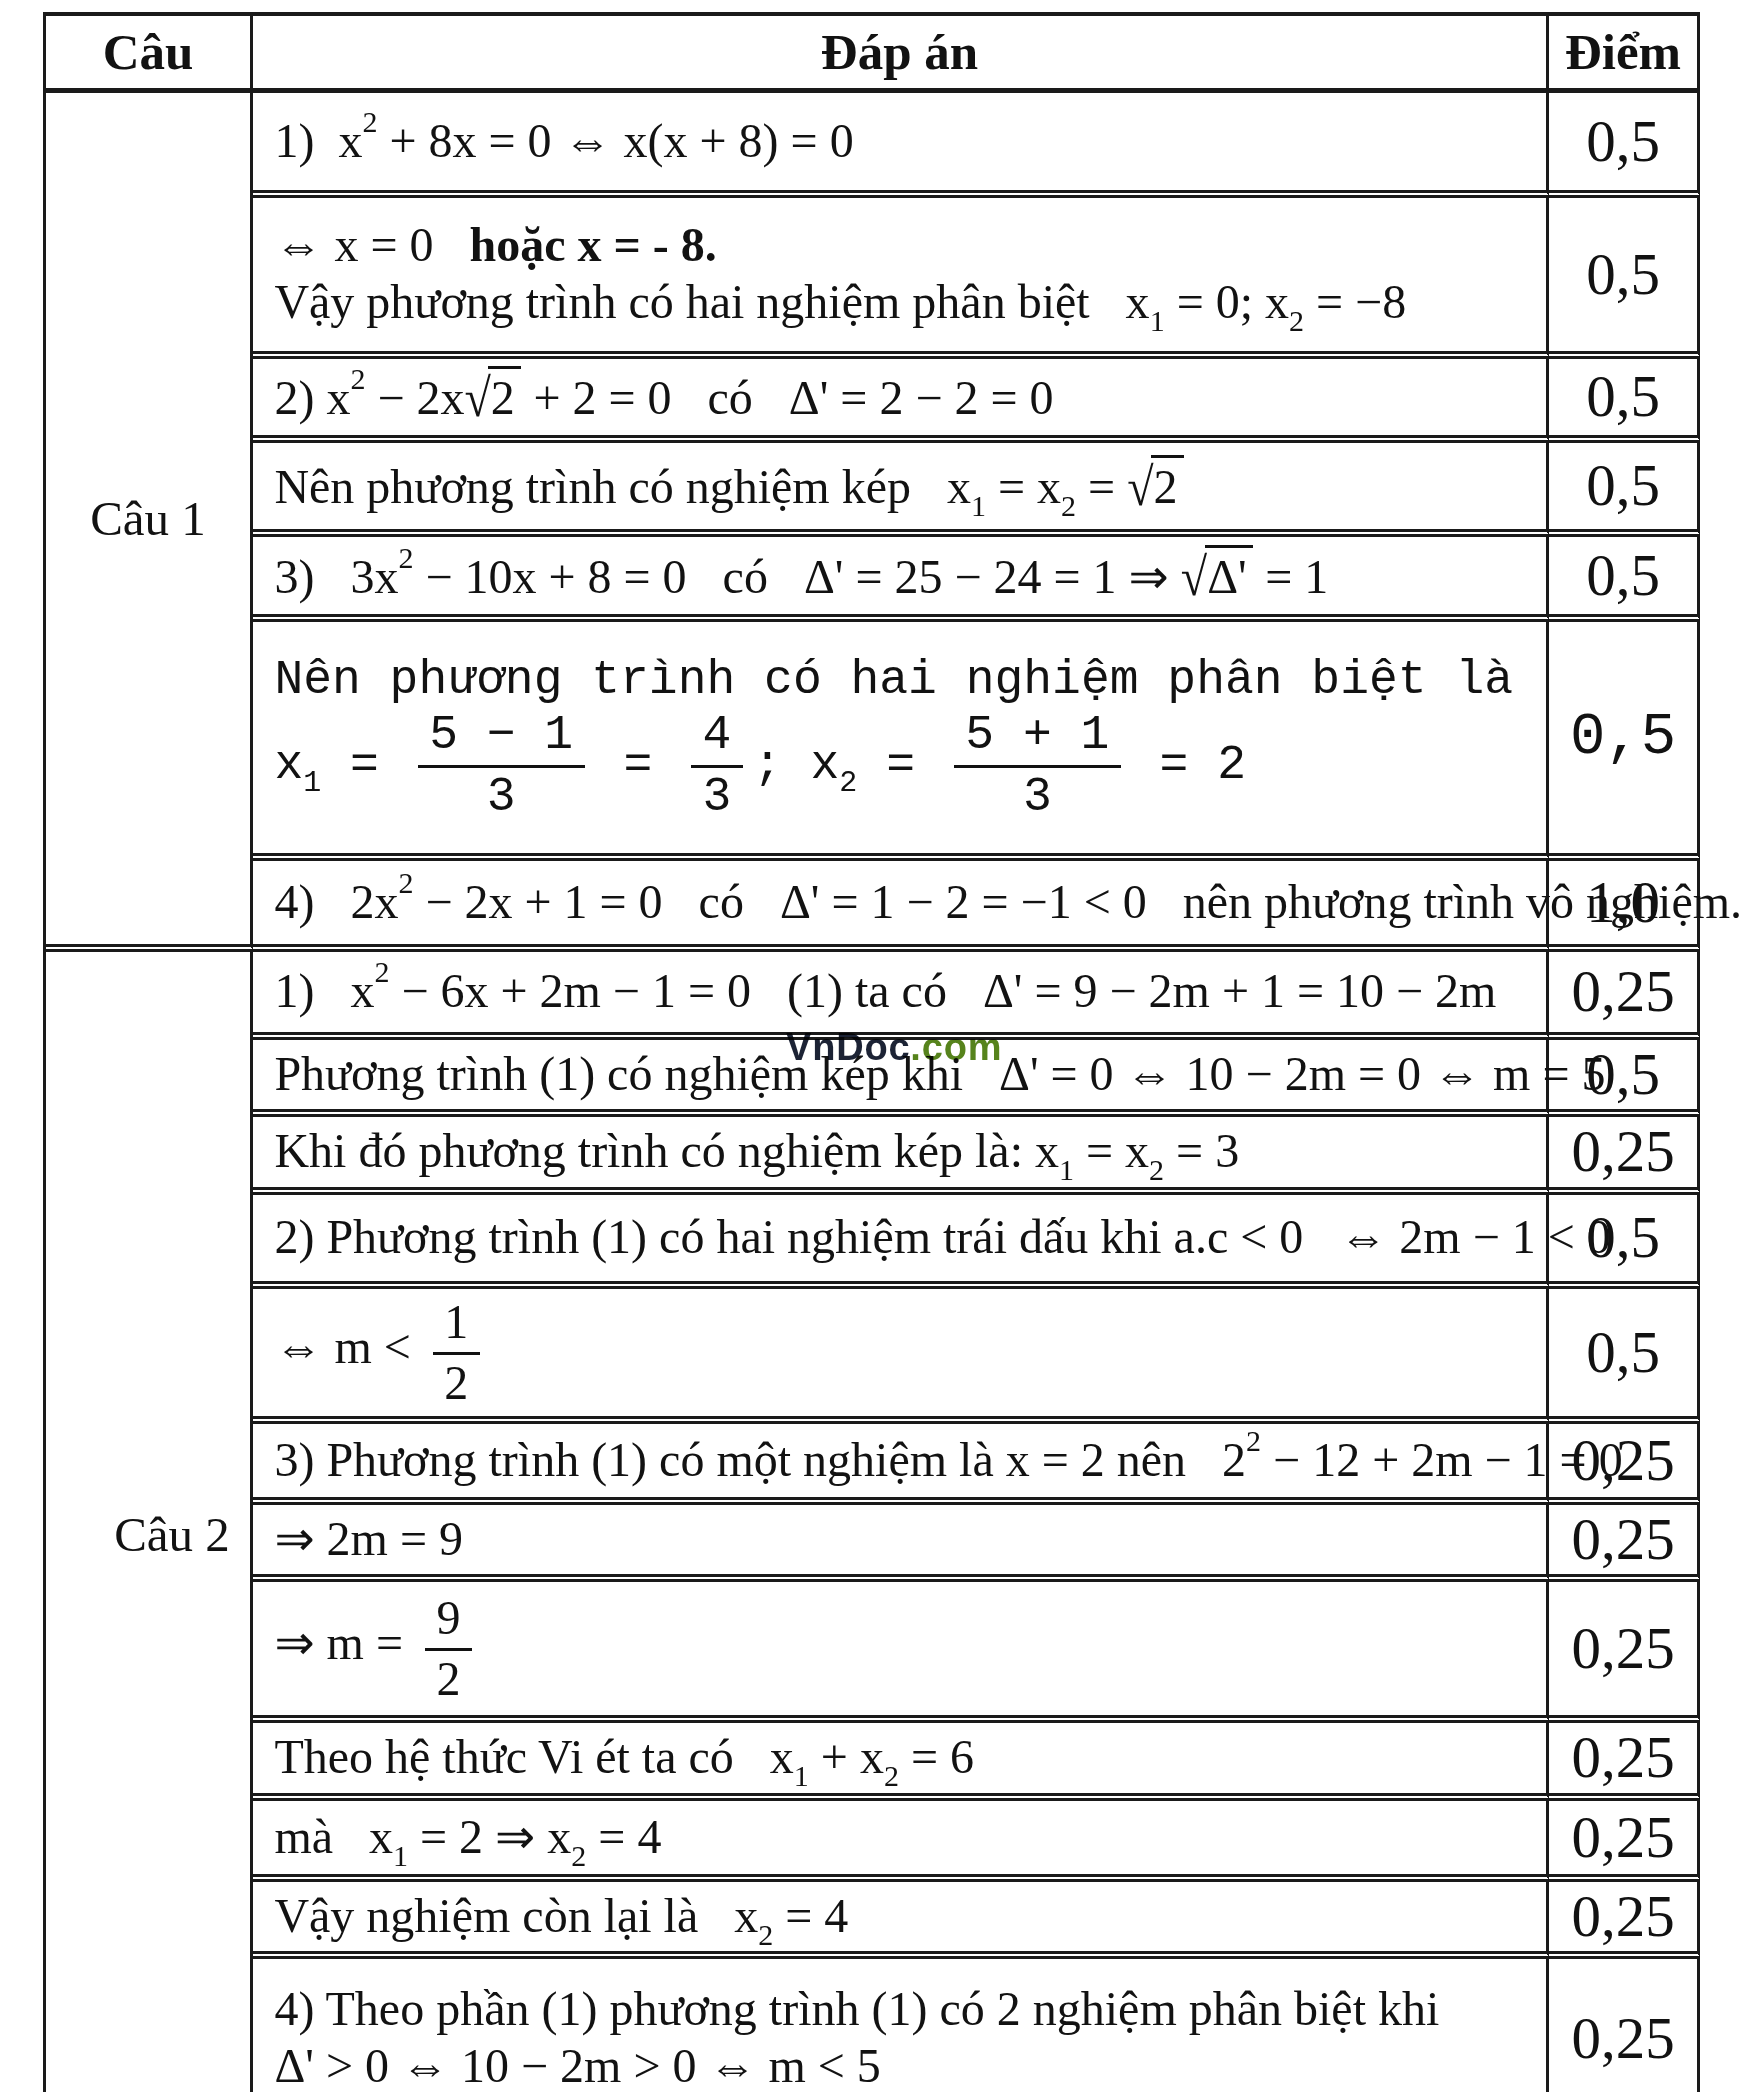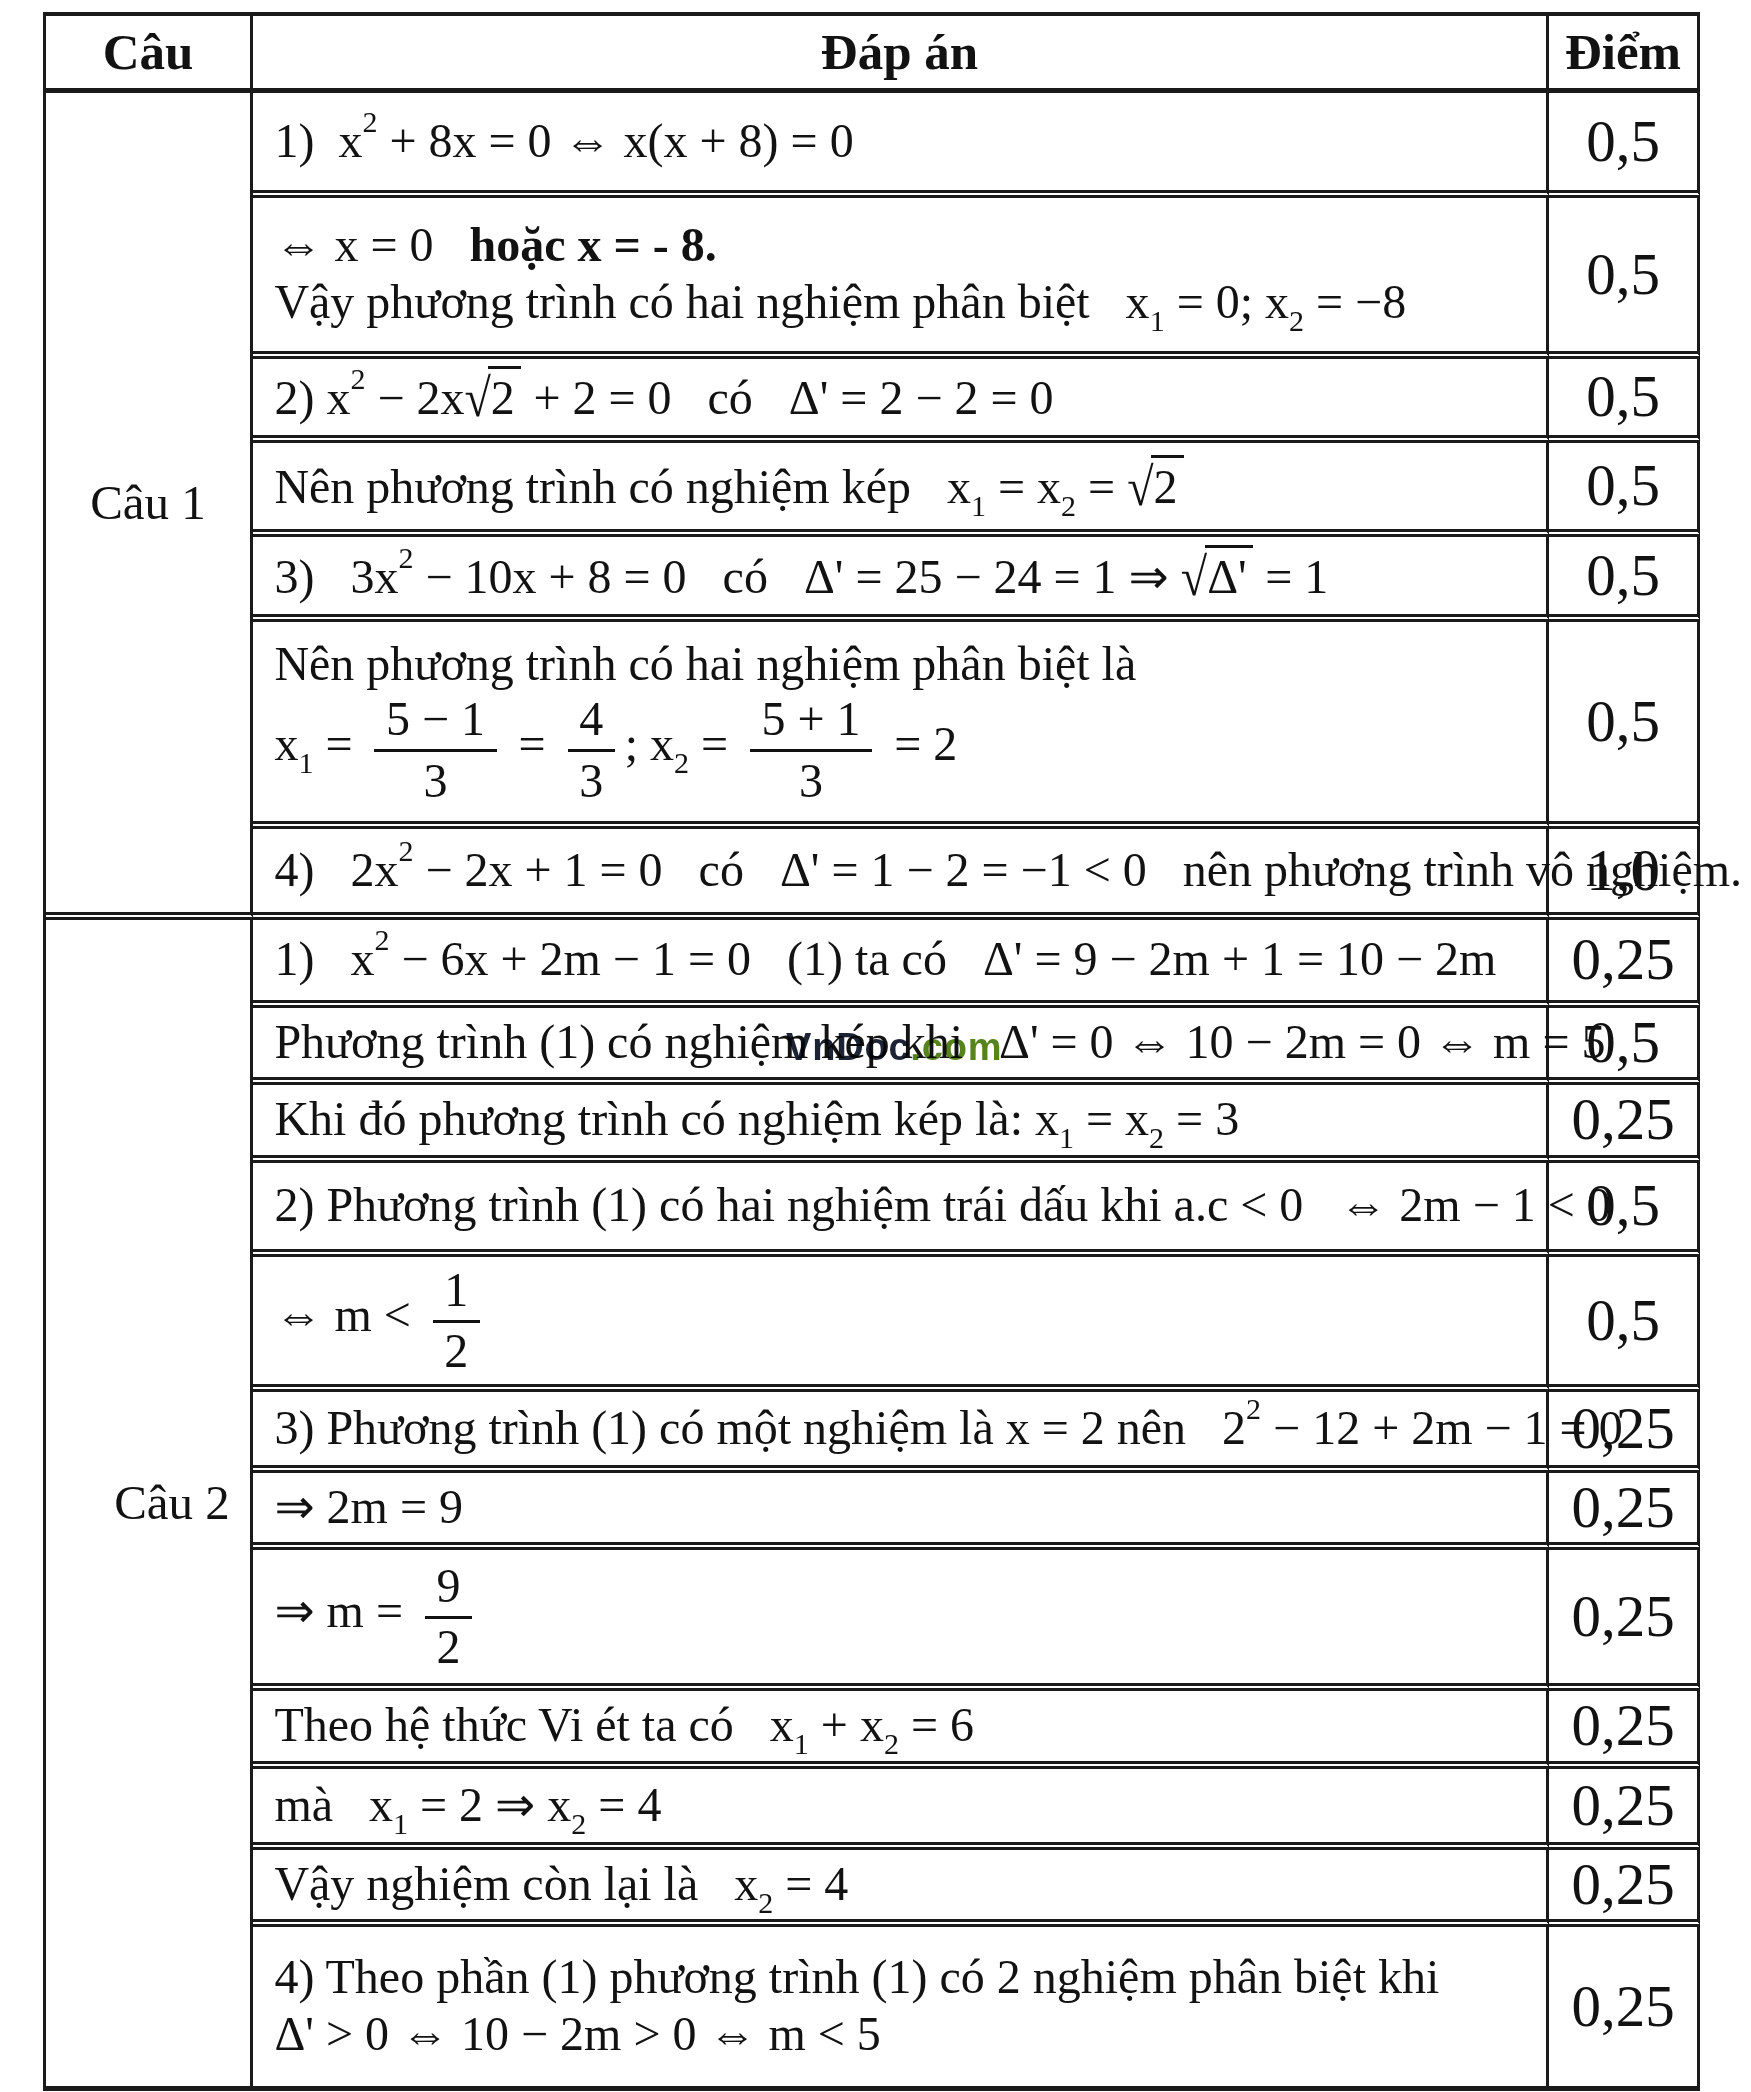--- a/index.html
+++ b/index.html
@@ -87,21 +87,21 @@
           <td class="diem">0,5</td>
         </tr>
         <tr style="height: 85px;">
           <td class="ans">
             <div class="cellbox">
               <div class="line"><span class="t">3)  3x</span><sup>2</sup><span class="t"> − 10x + 8 = 0  có  Δ' = 25 − 24 = 1 ⇒ </span><span class="sqrt"><span class="sign">√</span><span class="rad">Δ'</span></span><span class="t"> = 1</span></div>
             </div>
           </td>
           <td class="diem">0,5</td>
         </tr>
-        <tr style="height: 207px;">
+        <tr style="height: 239px; font-family: Liberation Mono, monospace;">
           <td class="ans">
             <div class="cellbox multi">
               <div class="line"><span class="t">Nên phương trình có hai nghiệm phân biệt là</span></div>
               <div class="line"><span class="t">x</span><sub>1</sub><span class="t"> = </span><span class="frac"><span class="num">5 − 1</span><span class="den">3</span></span><span class="t"> = </span><span class="frac"><span class="num">4</span><span class="den">3</span></span><span class="t">; x</span><sub>2</sub><span class="t"> = </span><span class="frac"><span class="num">5 + 1</span><span class="den">3</span></span><span class="t"> = 2</span></div>
             </div>
           </td>
           <td class="diem">0,5</td>
         </tr>
         <tr class="groupend" style="height: 91px;">
           <td class="ans">

